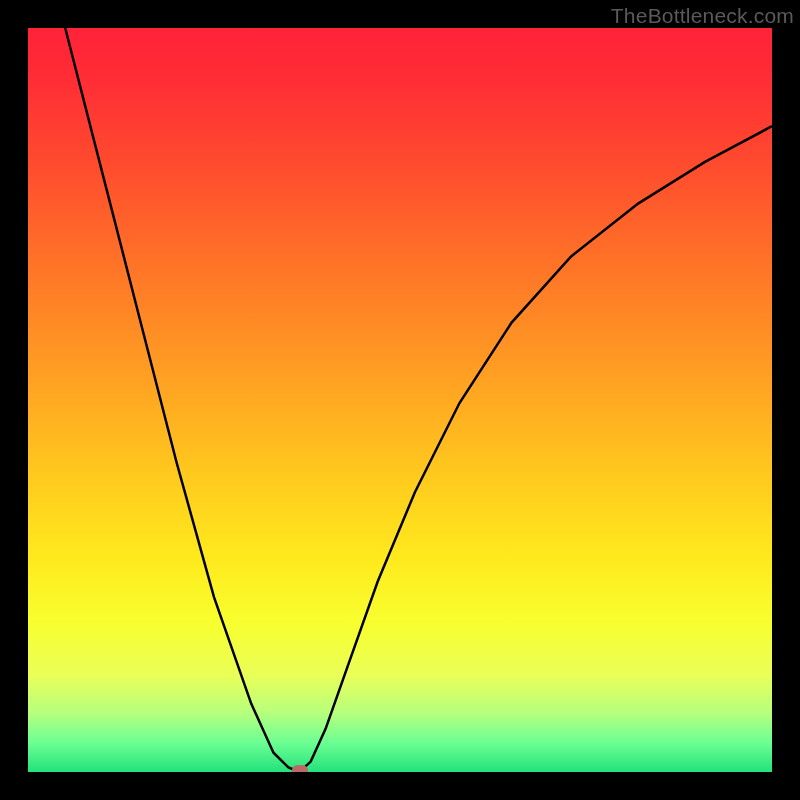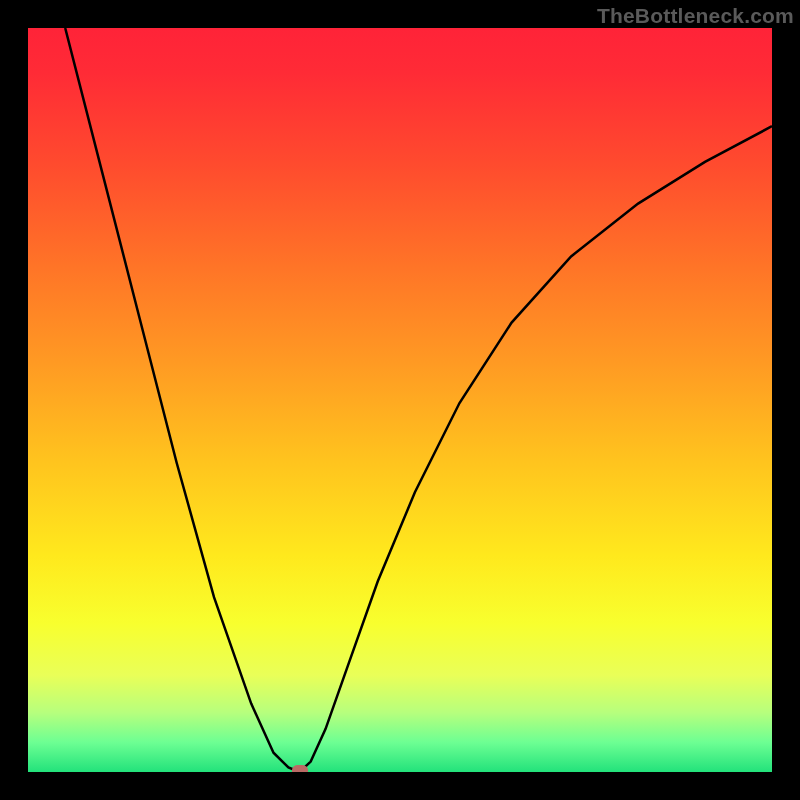--- a/index.html
+++ b/index.html
@@ -59,21 +59,21 @@
     border-radius: 6px / 5px;
     background: #bb6a65;
   }
   .watermark {
     position: absolute;
     top: 4px;
     right: 6px;
     color: #5a5a5a;
     font-size: 21px;
     letter-spacing: 0.2px;
-    font-weight: 700;
+    font-weight: 400;
     user-select: none;
     text-align: center;
   }
 </style>
 </head>
 <body>
 
 <div class="canvas">
 
   <div class="plot-area">

